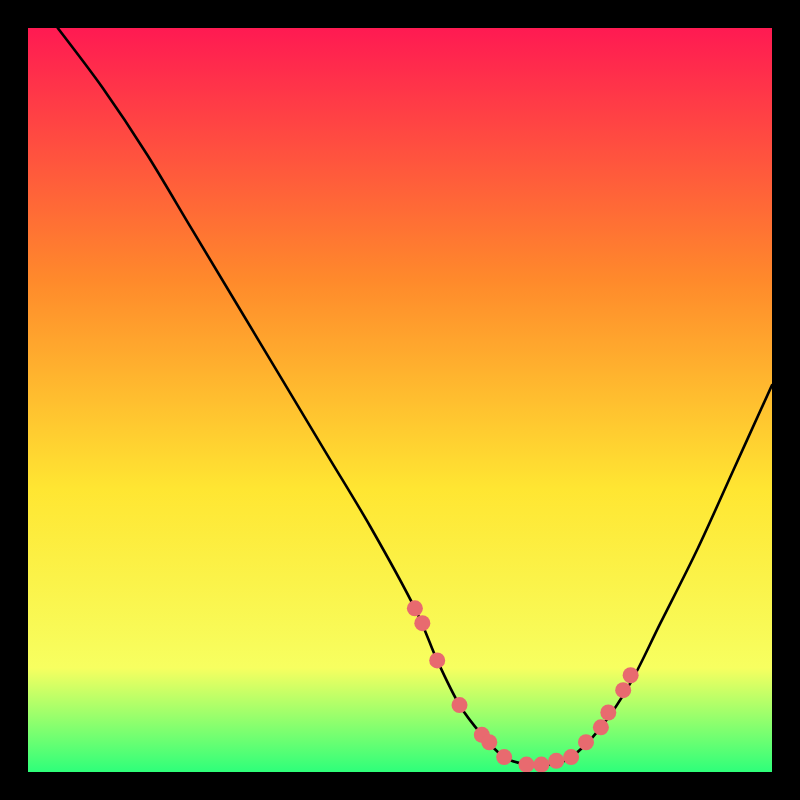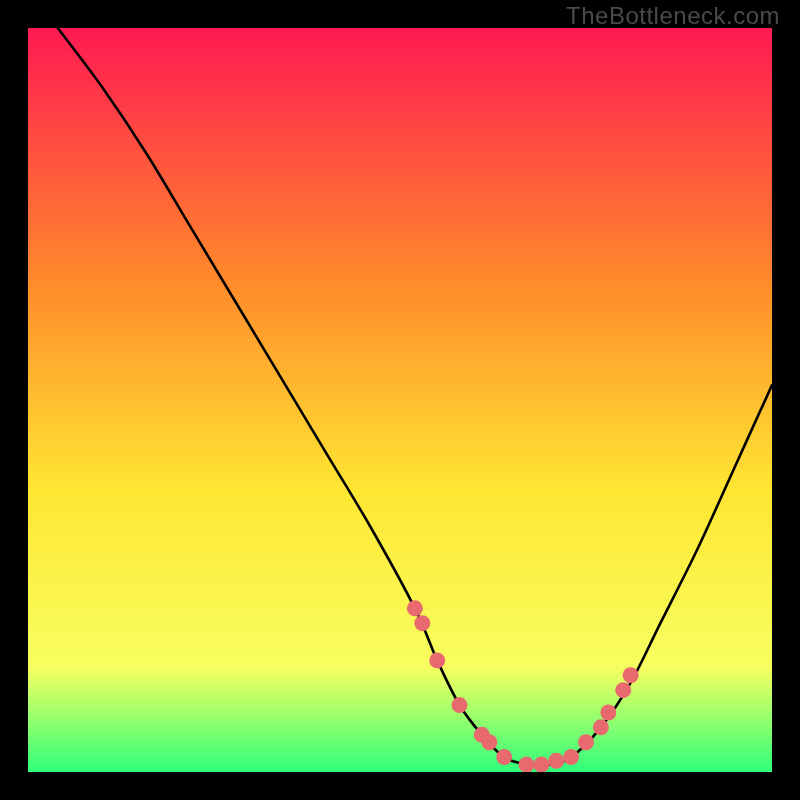--- a/index.html
+++ b/index.html
@@ -38,21 +38,20 @@
   }
   svg {
     display: block;
   }
 </style>
 </head>
 <body>
 
 <div class="frame">
 
-  <div class="watermark">TheBottleneck.com</div>
 
   <div class="plot-area">
     <svg id="chart-svg" width="744" height="744" viewBox="0 0 744 744">
       <defs>
         <linearGradient id="bg-grad" x1="0" y1="0" x2="0" y2="1">
           <stop id="g0" offset="0%" stop-color="#ff1a52"></stop>
           <stop id="g1" offset="34%" stop-color="#ff8a2b"></stop>
           <stop id="g2" offset="62%" stop-color="#ffe632"></stop>
           <stop id="g3" offset="86%" stop-color="#f7ff60"></stop>
           <stop id="g4" offset="100%" stop-color="#2eff7a"></stop>

